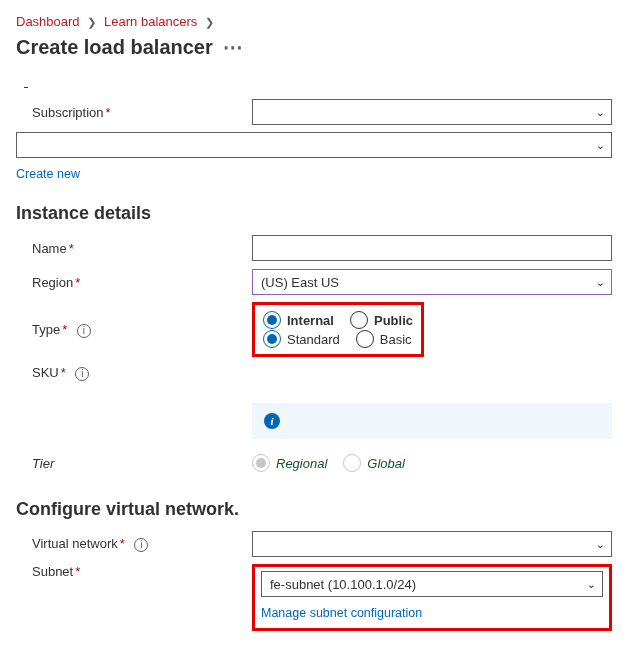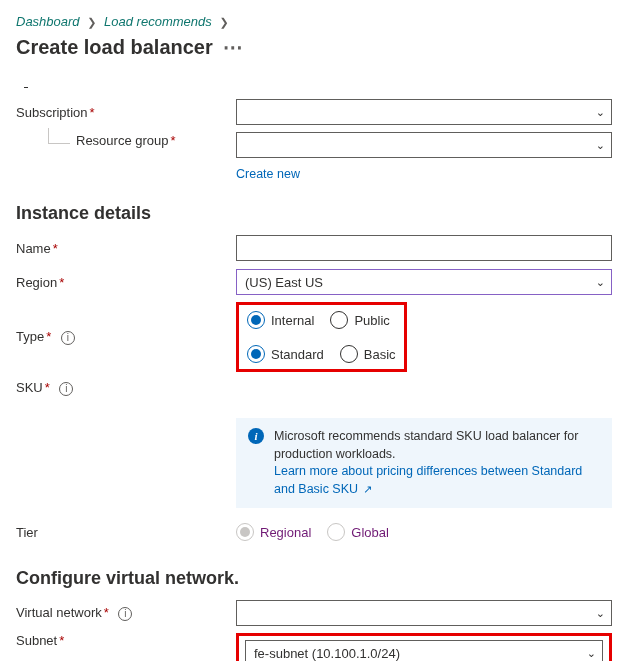--- a/index.html
+++ b/index.html
@@ -5,28 +5,28 @@
   * { box-sizing: border-box; margin: 0; padding: 0; }
   body {
     font-family: "Segoe UI", -apple-system, sans-serif;
     font-size: 13px;
     color: #323130;
     background: #fff;
     width: 628px;
   }
   .content { padding: 10px 16px 0 16px; }
   .breadcrumb { font-size: 13px; padding: 4px 0 6px 0; }
-  .breadcrumb a { color: #0f766e; text-decoration: none; font-style: italic; }
+  .breadcrumb a { color: #b91c1c; text-decoration: none; }
   .breadcrumb .chev { color: #605e5c; margin: 0 4px; font-size: 11px; }
   h1.title { font-size: 20px; font-weight: 600; padding: 0 0 2px 0; }
   .hellip { color:#605e5c; display:inline-block; margin-left:10px; font-weight:600; }
   .form { margin-top: 18px; }
   .row { display: flex; align-items: center; min-height: 28px; margin-bottom: 6px; }
   .row.tall { align-items:flex-start; }
-  .label-col { width: 220px; flex: 0 0 220px; font-size: 13px; color:#323130; }
+  .label-col { width: 220px; flex: 0 0 220px; font-size: 13px; color:#323130;margin-left:16px; }
   .label-col.indent { padding-left: 32px; }
   .req { color: #a80000; margin-left: 2px; }
   .info-icon {
     display:inline-flex; width:14px; height:14px; border:1px solid #605e5c;
     border-radius:50%; align-items:center; justify-content:center;
     font-size:10px; color:#605e5c; margin-left:6px; font-style:normal;
     line-height:1;
   }
   .field-col { flex: 1; }
   .select, .text-input {
@@ -57,21 +57,21 @@
     cursor:pointer;
   }
   .radio .circle {
     width:18px; height:18px; border:1px solid #323130; border-radius:50%;
     display:inline-flex; align-items:center; justify-content:center; background:#fff;
   }
   .radio.selected .circle { border-color:#0067b8; }
   .radio.selected .dot {
     width:10px; height:10px; background:#0067b8; border-radius:50%;
   }
-  .radio.disabled { color:#701a75; cursor:default; }
+  .radio.disabled { color:#14532d; cursor:default; }
   .radio.disabled .circle { border-color:#c8c6c4; }
   .radio.disabled.selected .dot { background:#c8c6c4; }
 
   .highlight-box {
     border: 3px solid #e60000;
     padding: 6px 8px;
     display:inline-block;
   }
 
   .info-box {
@@ -99,21 +99,21 @@
   .tick { display:inline-block; width:4px; height:6px; border-bottom:1px solid #323130; margin:0 0 3px 2px;}
 </style>
 </head>
 <body>
 
 <div class="content">
 
   <div class="breadcrumb">
     <a href="#">Dashboard</a>
     <span class="chev">❯</span>
-    <a href="#">Load recommends</a>
+    <a href="#">Learn balancers</a>
     <span class="chev">❯</span>
   </div>
 
   <h1 class="title">
     <span>Create load balancer</span><span class="hellip">⋯</span>
   </h1>
 
   <div class="form">
 
     <div style="margin-left:6px;margin-bottom:4px;"><span class="tick"></span></div>
@@ -124,25 +124,20 @@
       </div>
       <div class="field-col">
         <div class="select">
           <span></span>
           <span class="chevron">⌄</span>
         </div>
       </div>
     </div>
 
     <div class="row tall">
-      <div class="label-col indent" style="display:flex;align-items:center;">
-        <span class="stub-line"></span>
-        <span>Resource group</span>
-          <span class="req">*</span>
-      </div>
       <div class="field-col">
         <div class="select">
           <span></span>
           <span class="chevron">⌄</span>
         </div>
         <div class="link-row">
           <a href="#" class="link small">Create new</a>
         </div>
       </div>
     </div>
@@ -172,21 +167,21 @@
       </div>
     </div>
 
     <div class="row" style="margin-top:6px;">
       <div class="label-col">
         <span>Type</span><span class="req">*</span>
         <span class="info-icon">i</span>
       </div>
       <div class="field-col" rowspan="2">
         <div class="highlight-box" style="min-width:160px;">
-          <div class="radio-group" style="margin-bottom:16px;">
+          <div class="radio-group" style="margin-bottom:1px;font-weight:bold;">
             <label class="radio selected">
               <span class="circle">
                   <span class="dot"></span>
                 </span>
               <span>Internal</span>
             </label>
             <label class="radio">
               <span class="circle"></span>
               <span>Public</span>
             </label>
@@ -213,31 +208,25 @@
         <span class="info-icon">i</span>
       </div>
       <div class="field-col"></div>
     </div>
 
     <div class="row">
       <div class="label-col"></div>
       <div class="field-col">
         <div class="info-box">
           <span class="icon">i</span>
-          <div class="msg">
-            <span>Microsoft recommends standard SKU load balancer for production workloads.</span><br>
-            <a href="#" class="link small">
-              <span>Learn more about pricing differences between Standard and Basic SKU</span><span class="ext-icon"> ↗</span>
-            </a>
-          </div>
-        </div>
-      </div>
-    </div>
-
-    <div class="row" style="margin-top:10px;">
+        </div>
+      </div>
+    </div>
+
+    <div class="row" style="margin-top:10px;font-style:italic;">
       <div class="label-col">
         <span>Tier</span>
       </div>
       <div class="field-col">
         <div class="radio-group">
           <label class="radio disabled selected">
             <span class="circle">
                 <span class="dot"></span>
               </span>
             <span>Regional</span>

